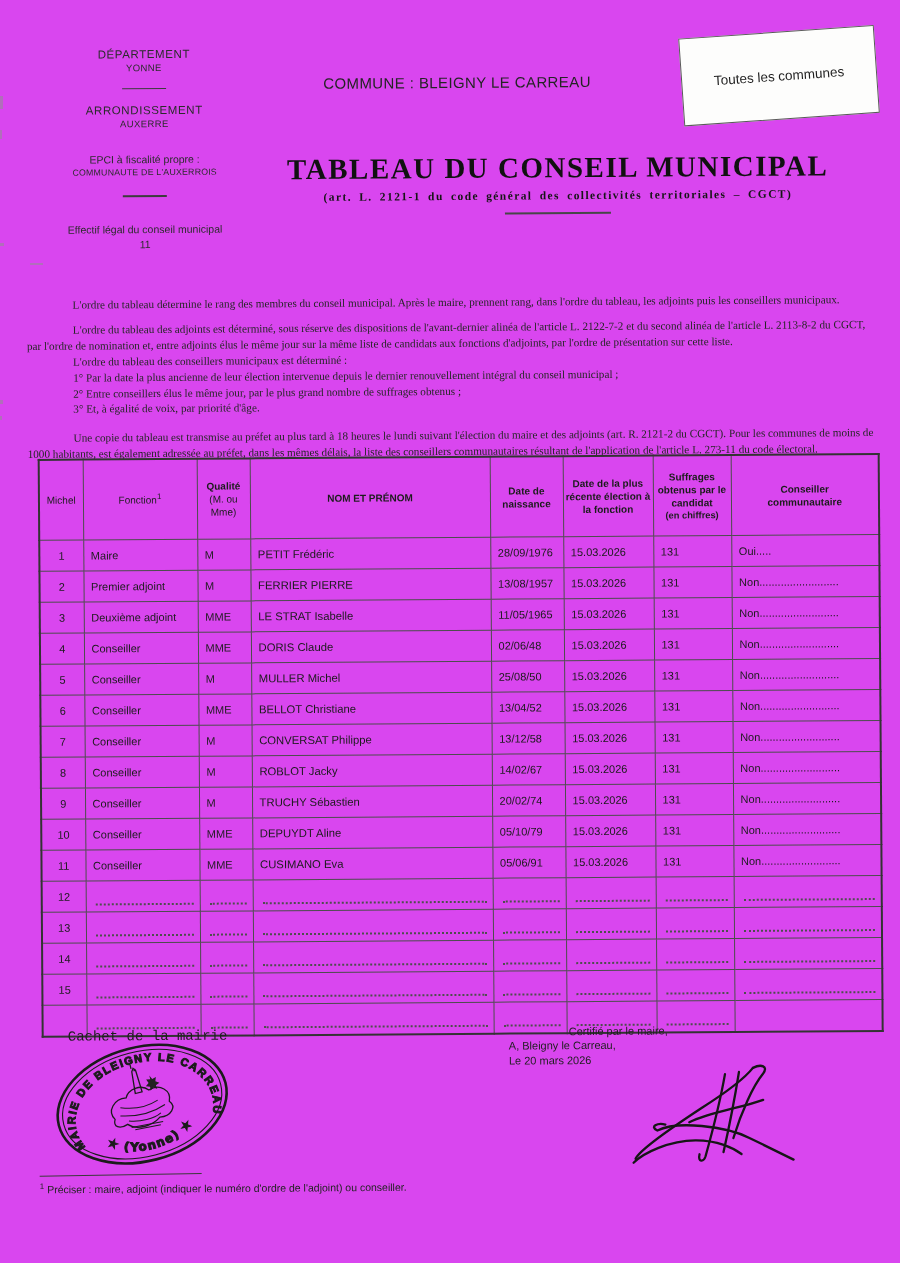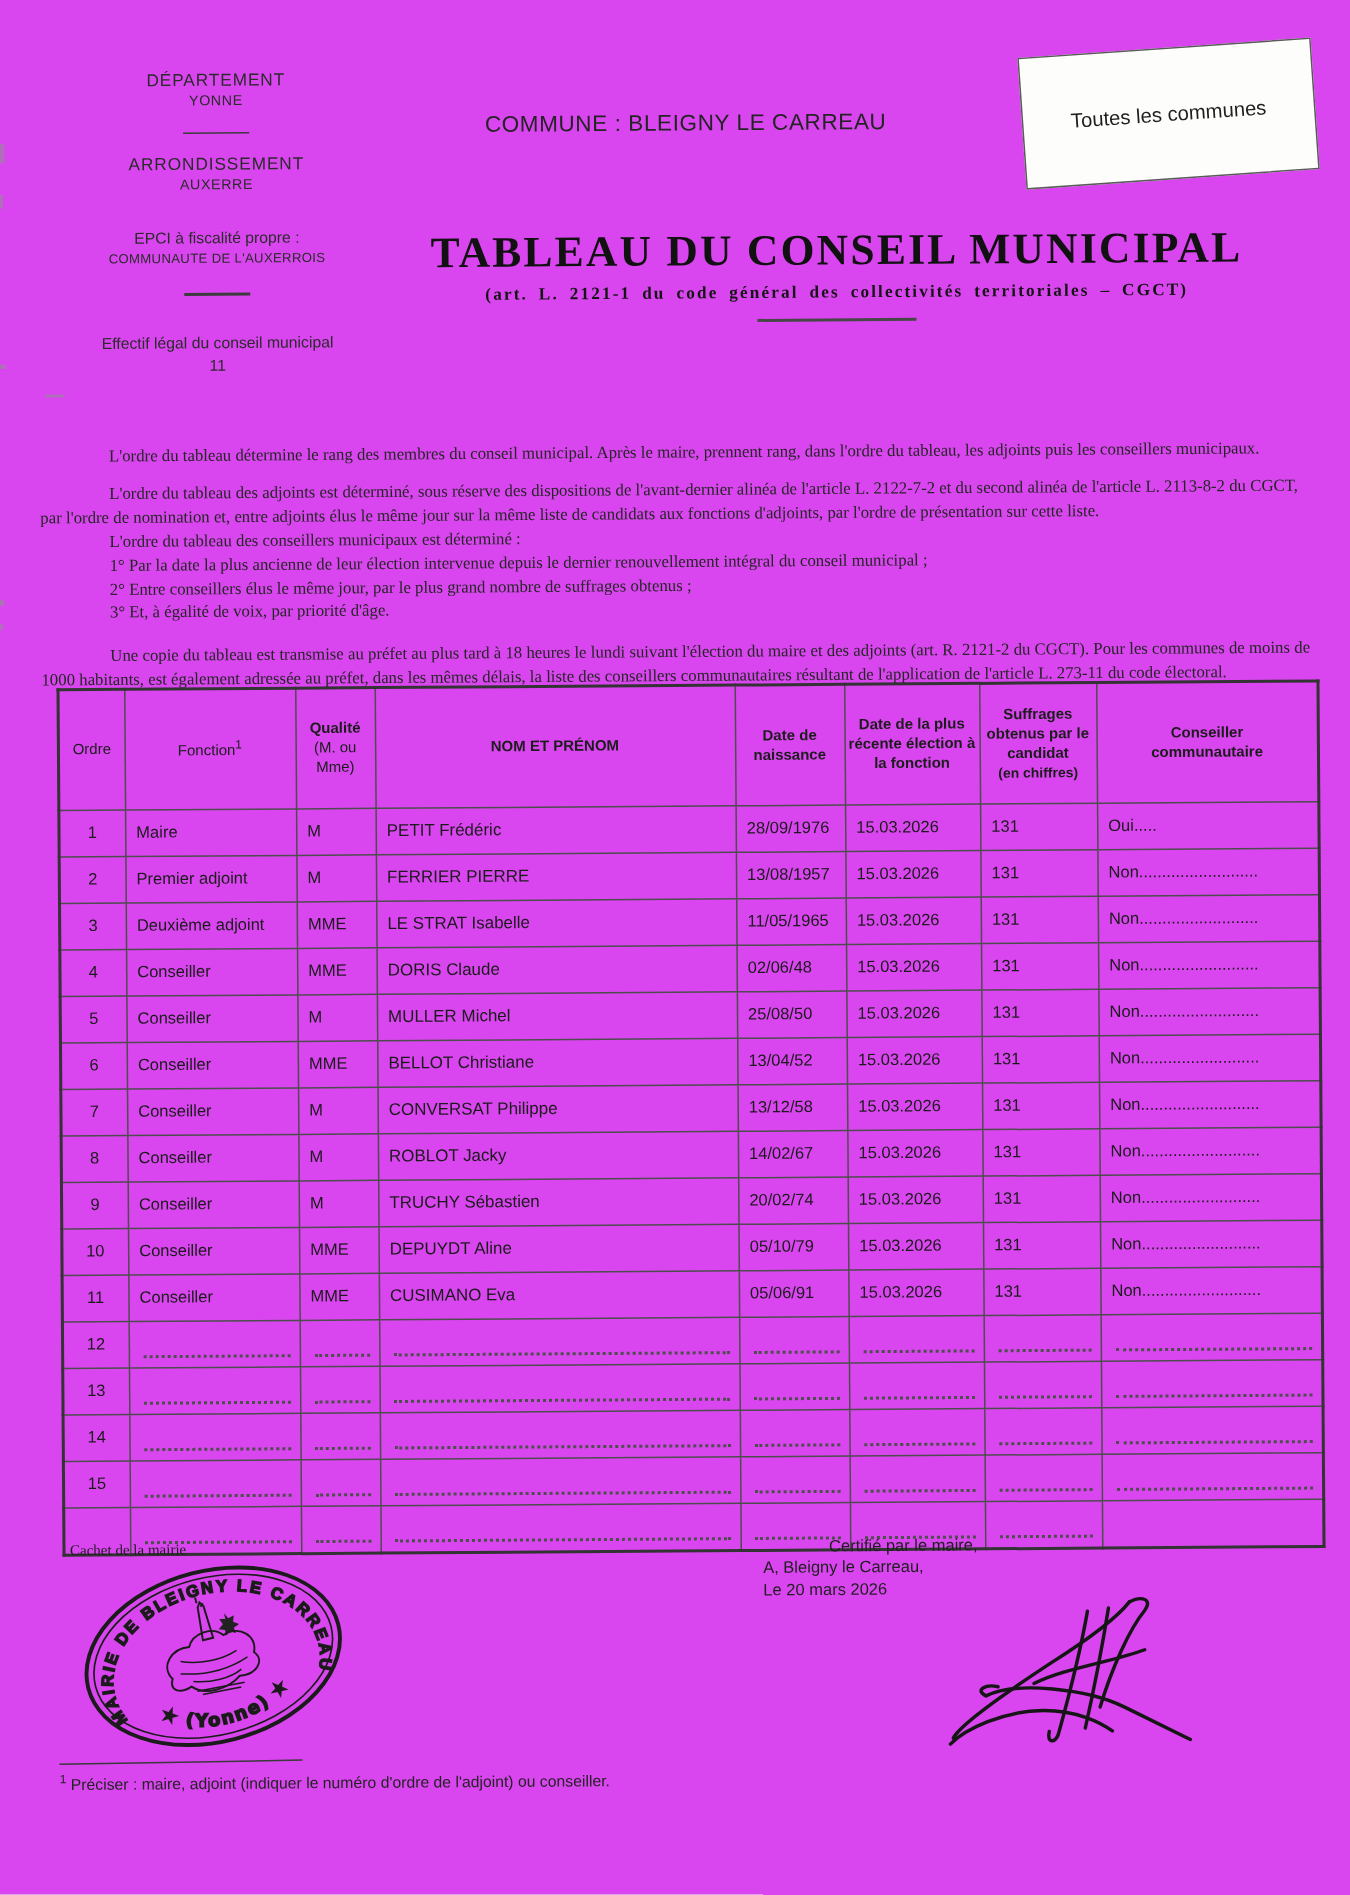--- a/index.html
+++ b/index.html
@@ -49,29 +49,29 @@
   .pre{white-space:pre-line;}
   .sub{font-size:9.3px;font-weight:bold;}
   .tbl td{height:30px;font-size:11px;color:#1b1b1b;padding:0 4px 0 7px;
           white-space:nowrap;vertical-align:middle;}
   .tbl td.c-ordre{text-align:center;padding:0;}
   .tbl td.c-nom{font-size:11.3px;}
   sup{font-size:8px;}
   .lead{height:15px;border-bottom:2px dotted #4e4e4e;margin:0 2px;}
 
   
-  .cachet{position:absolute;left:43px;top:1026px;font-family:Liberation Serif, serif;
-          font-size:10px;color:#1e1e1e;}
+  .cachet{position:absolute;left:64px;top:1026px;font-family:Liberation Mono, monospace;
+          font-size:14px;color:#1e1e1e;}
   .stamp{position:absolute;left:30px;top:1036px;}
   .stampTxt{font-family:"Liberation Sans",sans-serif;font-size:11px;font-weight:bold;
             letter-spacing:1.6px;fill:#1b1b1b;}
   .stampTxtB{font-family:"DejaVu Sans",sans-serif;font-size:12px;font-weight:bold;
              letter-spacing:1.2px;fill:#1b1b1b;}
   .cert{position:absolute;left:505px;top:1025px;font-size:11px;line-height:1.3;color:#1f1f1f;}
-  .cert .c1{margin-left:44px;}
+  .cert .c1{margin-left:60px;}
   .signature{position:absolute;left:625px;top:1062px;}
   .fn-rule{position:absolute;left:35px;top:1172px;width:162px;height:1.2px;background:#3a3a3a;
            transform:rotate(-0.6deg);}
   .footnote{position:absolute;left:35px;top:1179px;font-size:10.5px;color:#232323;}
 
   .mark{position:absolute;background:#8f8f8f;opacity:.55;}
 </style>
 </head>
 <body>
 
@@ -119,21 +119,21 @@
           <col style="width:114px">
           <col style="width:53px">
           <col style="width:240px">
       <col style="width:73px">
           <col style="width:90px">
           <col style="width:78px">
           <col style="width:148px">
     </colgroup>
     <thead>
       <tr>
-        <th><span>Ordre</span></th>
+        <th><span>Michel</span></th>
         <th><span>Fonction</span><sup>1</sup></th>
         <th>
               <div class="b">Qualité</div>
               <div class="pre">(M. ou
 Mme)</div>
             </th>
         <th><span class="b">NOM ET PRÉNOM</span></th>
         <th><span class="b pre">Date de
 naissance</span></th>
         <th><span class="b pre">Date de la plus

